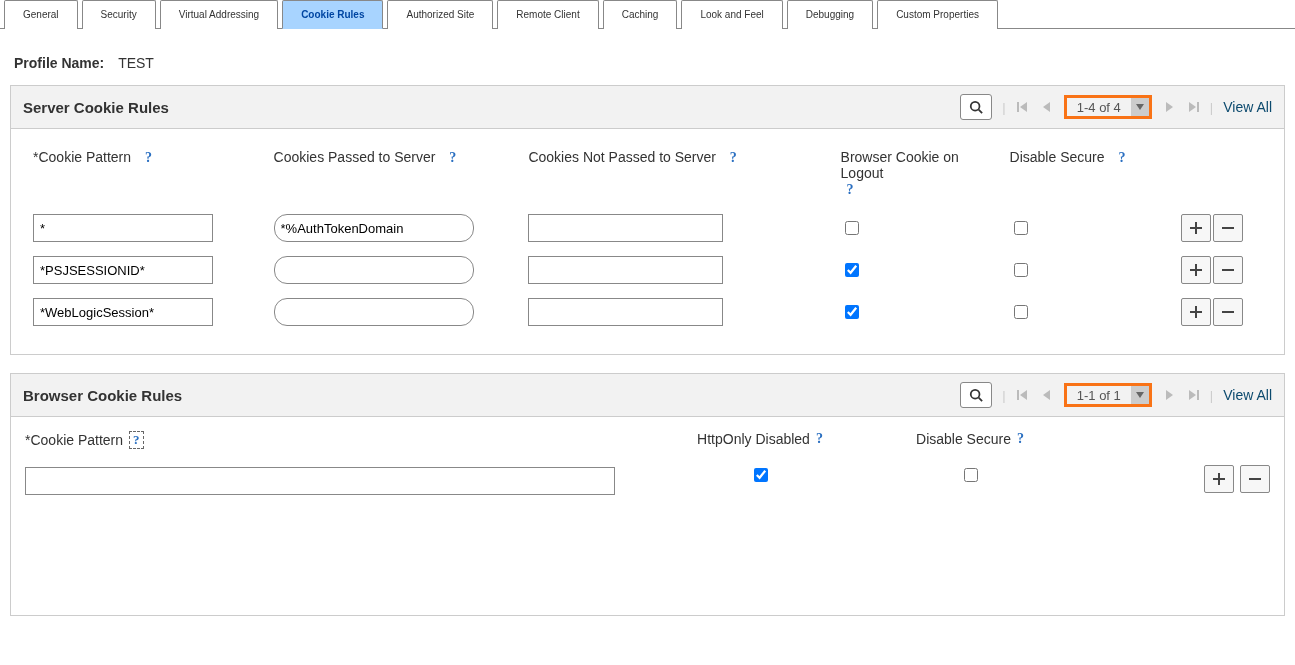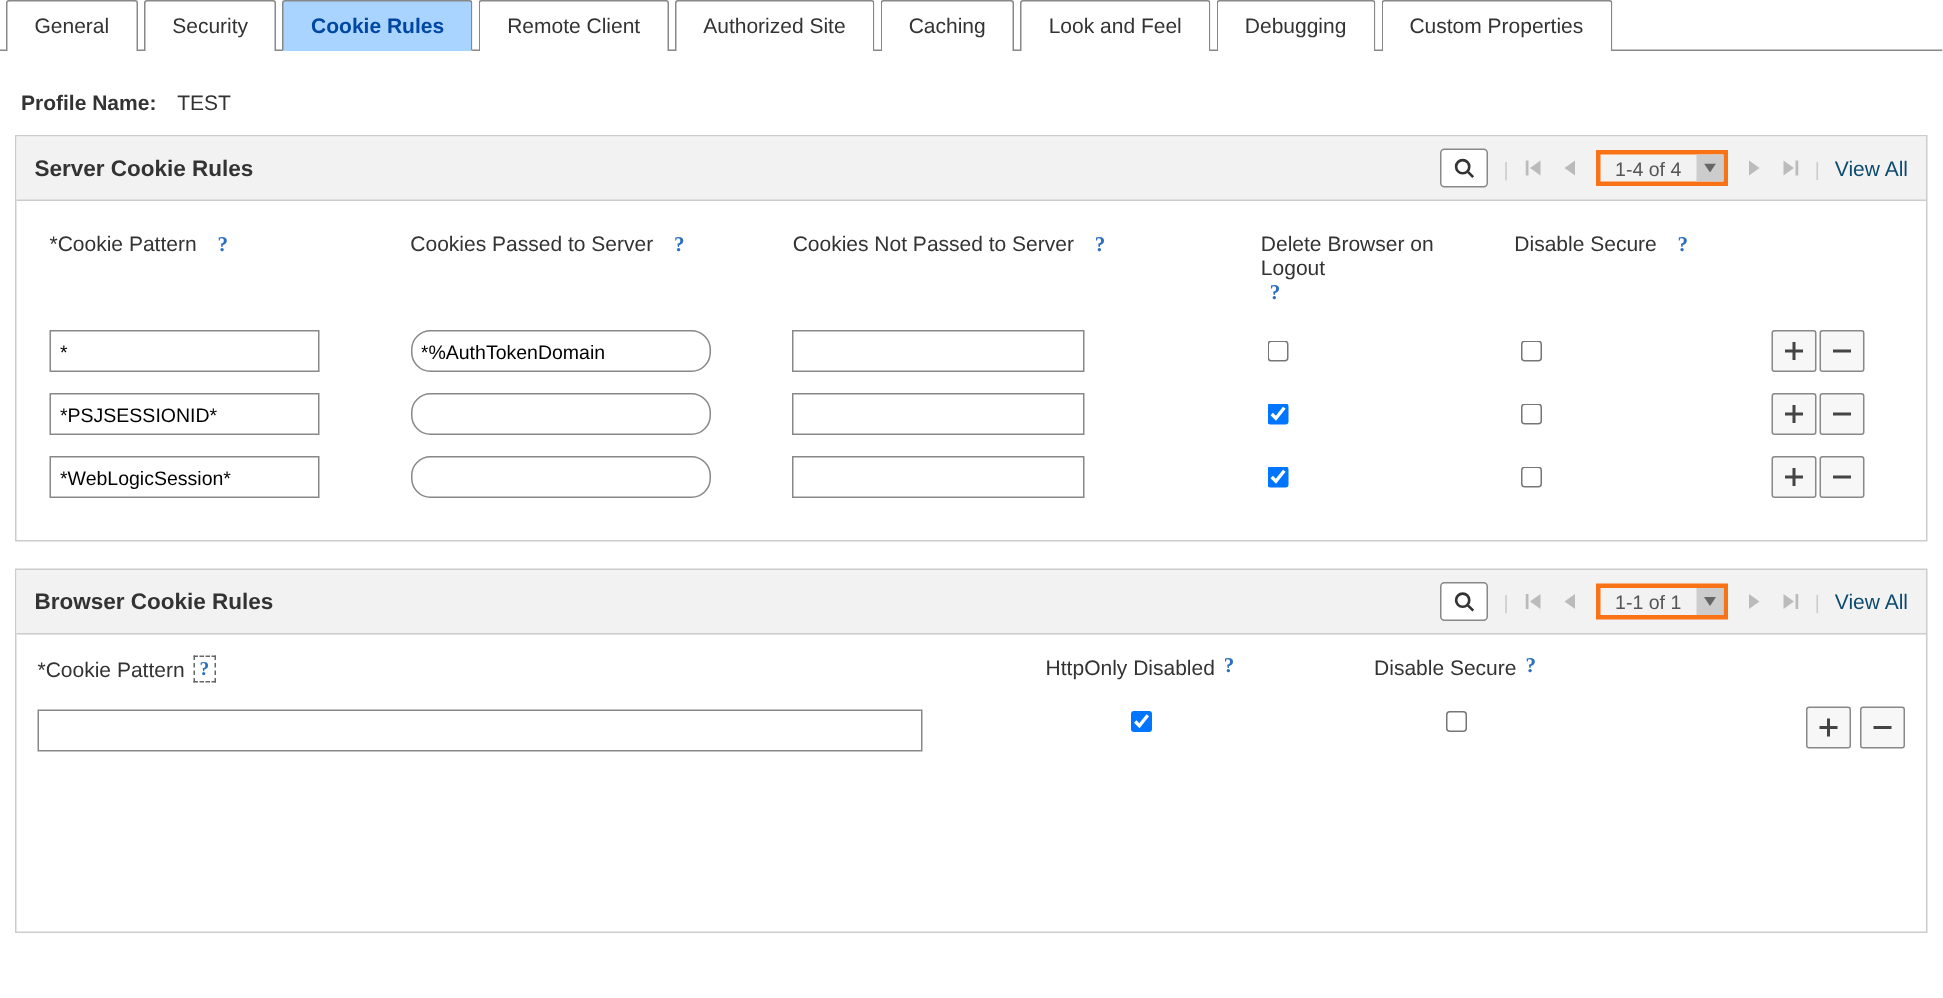--- a/index.html
+++ b/index.html
@@ -17,21 +17,21 @@
     padding-left: 4px;
   }
   .tab {
     border: 1px solid #888;
     border-bottom: none;
     padding: 8px 18px;
     margin-right: 4px;
     margin-bottom: -1px;
     background: #fff;
     cursor: pointer;
-    font-size: 14px;
+    font-size: 10px;
     color: #333;
     position: relative;
     border-top-left-radius: 2px;
     border-top-right-radius: 2px;
   }
   .tab.active {
     background: #a8d4ff;
     color: #0046a3;
     font-weight: bold;
     border-bottom: 1px solid #a8d4ff;
@@ -219,23 +219,24 @@
   }
   .browser-spacer { flex: 1; }
   .browser-actions { width: 80px; text-align: right; }
 </style>
 </head>
 <body>
 
 <div class="tabs">
   <div class="tab">General</div>
   <div class="tab">Security</div>
+  <div class="tab">Virtual Addressing</div>
   <div class="tab active">Cookie Rules</div>
+  <div class="tab">Authorized Site</div>
   <div class="tab">Remote Client</div>
-  <div class="tab">Authorized Site</div>
   <div class="tab">Caching</div>
   <div class="tab">Look and Feel</div>
   <div class="tab">Debugging</div>
   <div class="tab">Custom Properties</div>
 </div>
 
 <div class="content">
 
   <div class="profile-row">
     <span class="label">Profile Name:</span>
@@ -297,21 +298,21 @@
             </th>
             <th style="width:210px">
               <span class="col-header">Cookies Passed to Server</span>
               <span class="help-icon">?</span>
             </th>
             <th style="width:260px">
               <span class="col-header">Cookies Not Passed to Server</span>
               <span class="help-icon">?</span>
             </th>
             <th class="checkbox-cell">
-              <span class="col-header">Delete Browser on Logout</span>
+              <span class="col-header">Browser Cookie on Logout</span>
               <span class="help-icon">?</span>
             </th>
             <th class="checkbox-cell">
               <span class="col-header">Disable Secure</span>
               <span class="help-icon">?</span>
             </th>
             <th class="action-cell"></th>
           </tr>
         </thead>
         <tbody id="server-rows">

